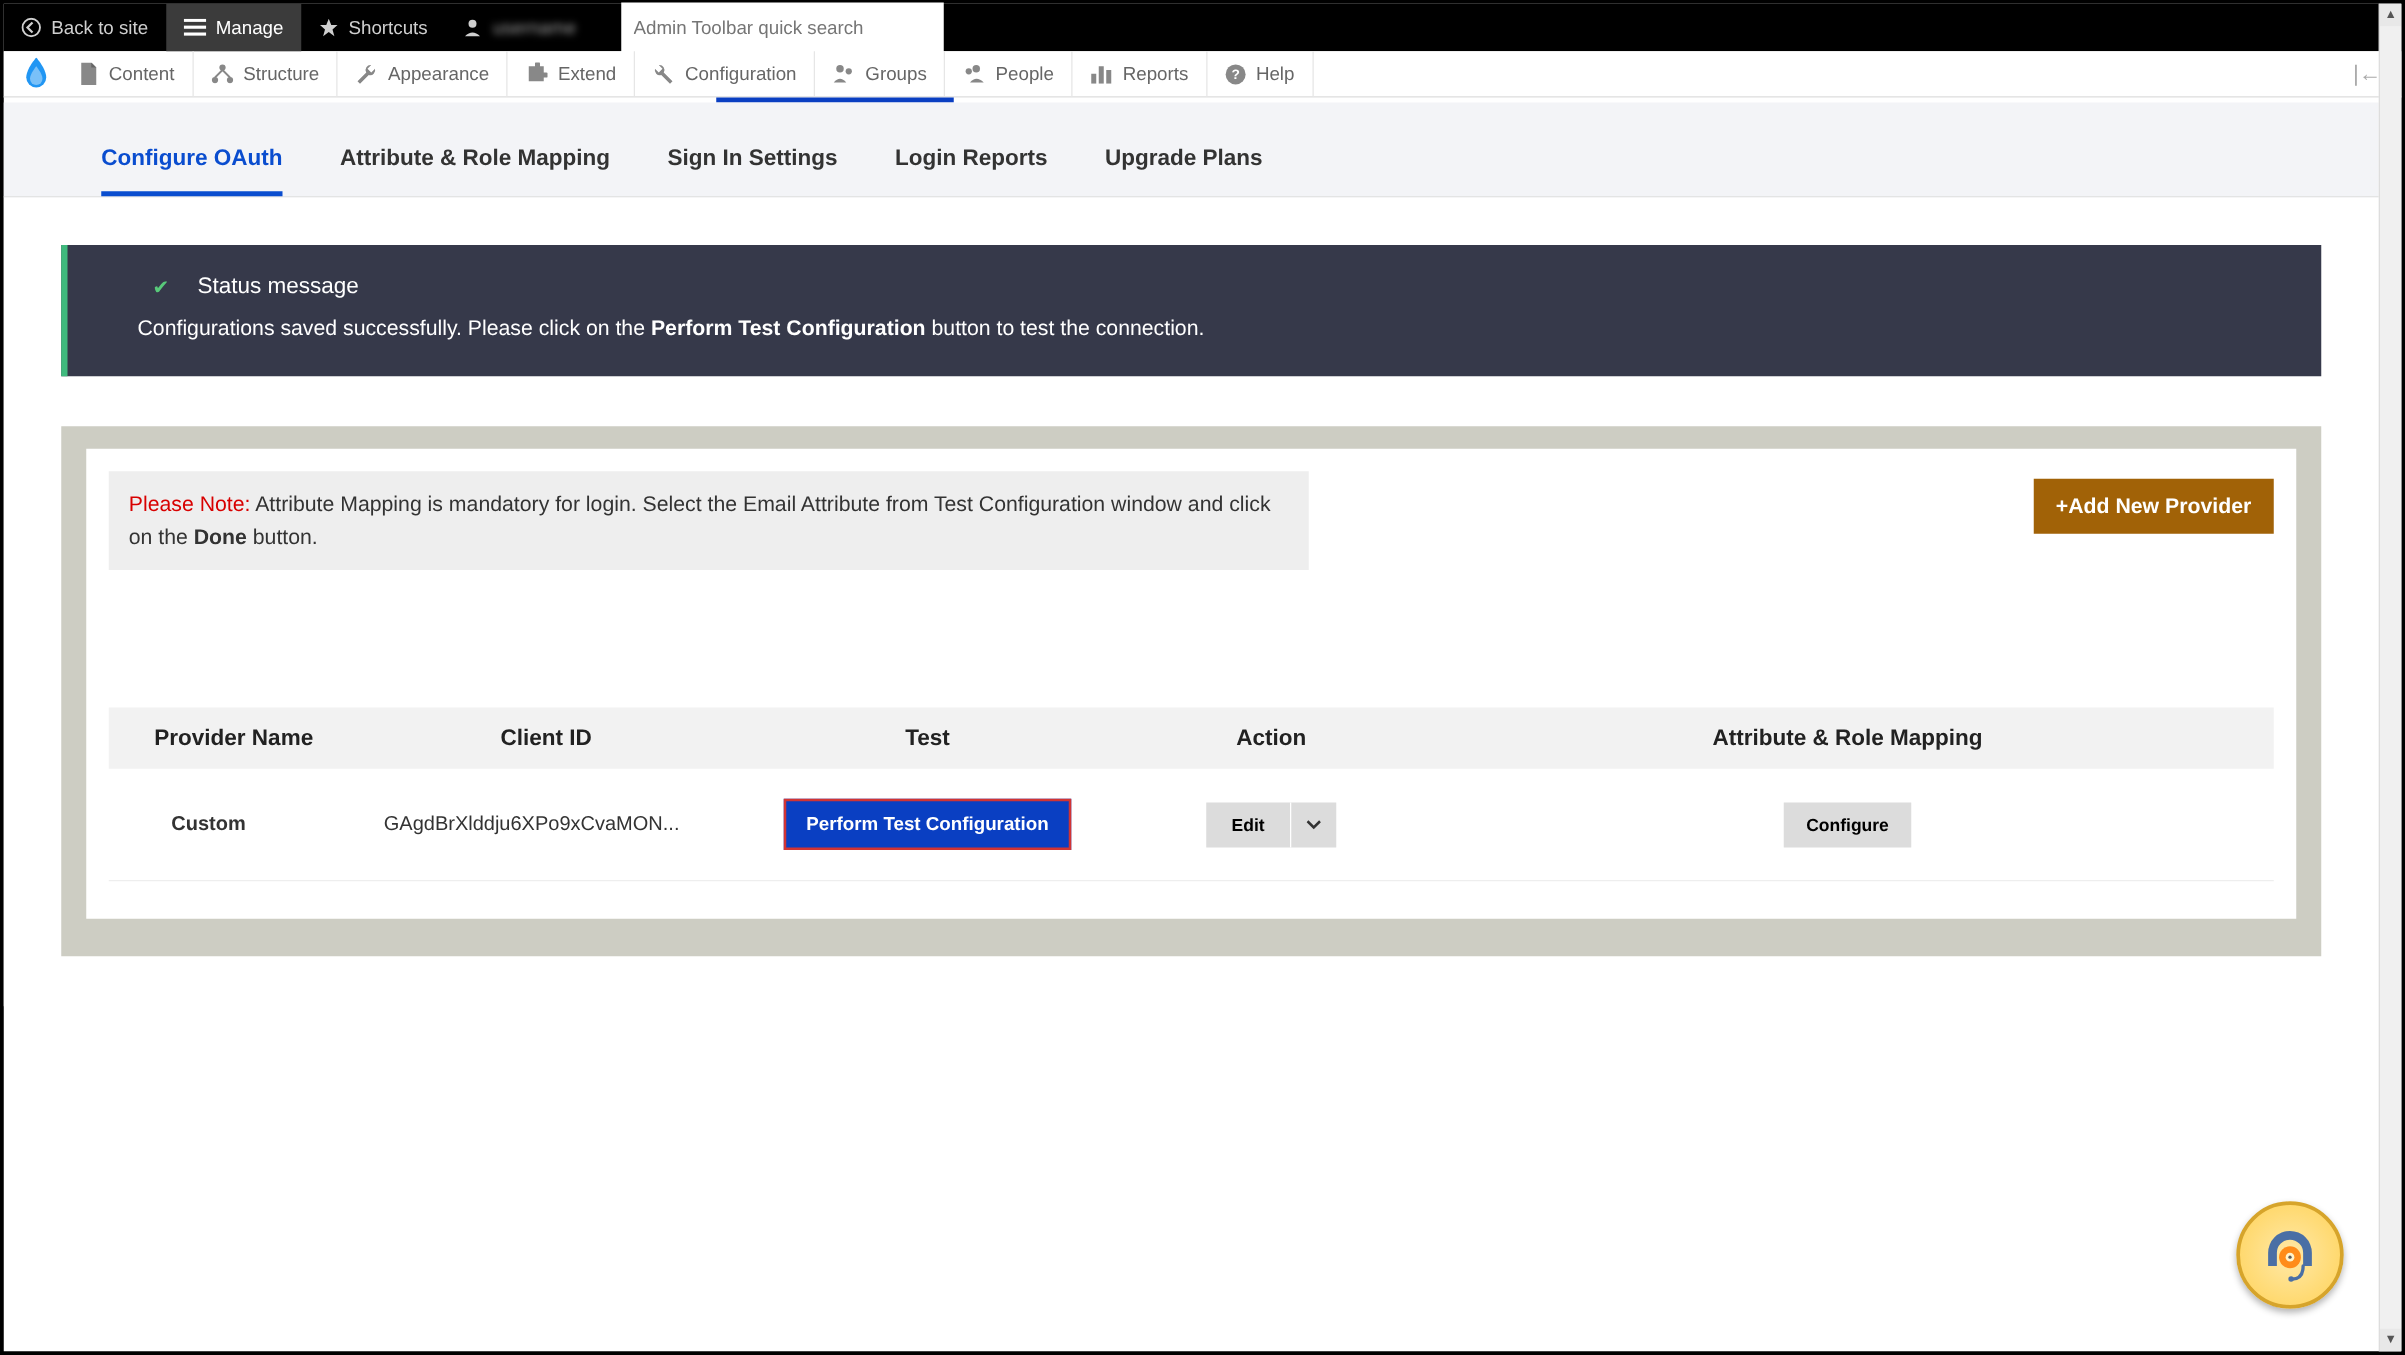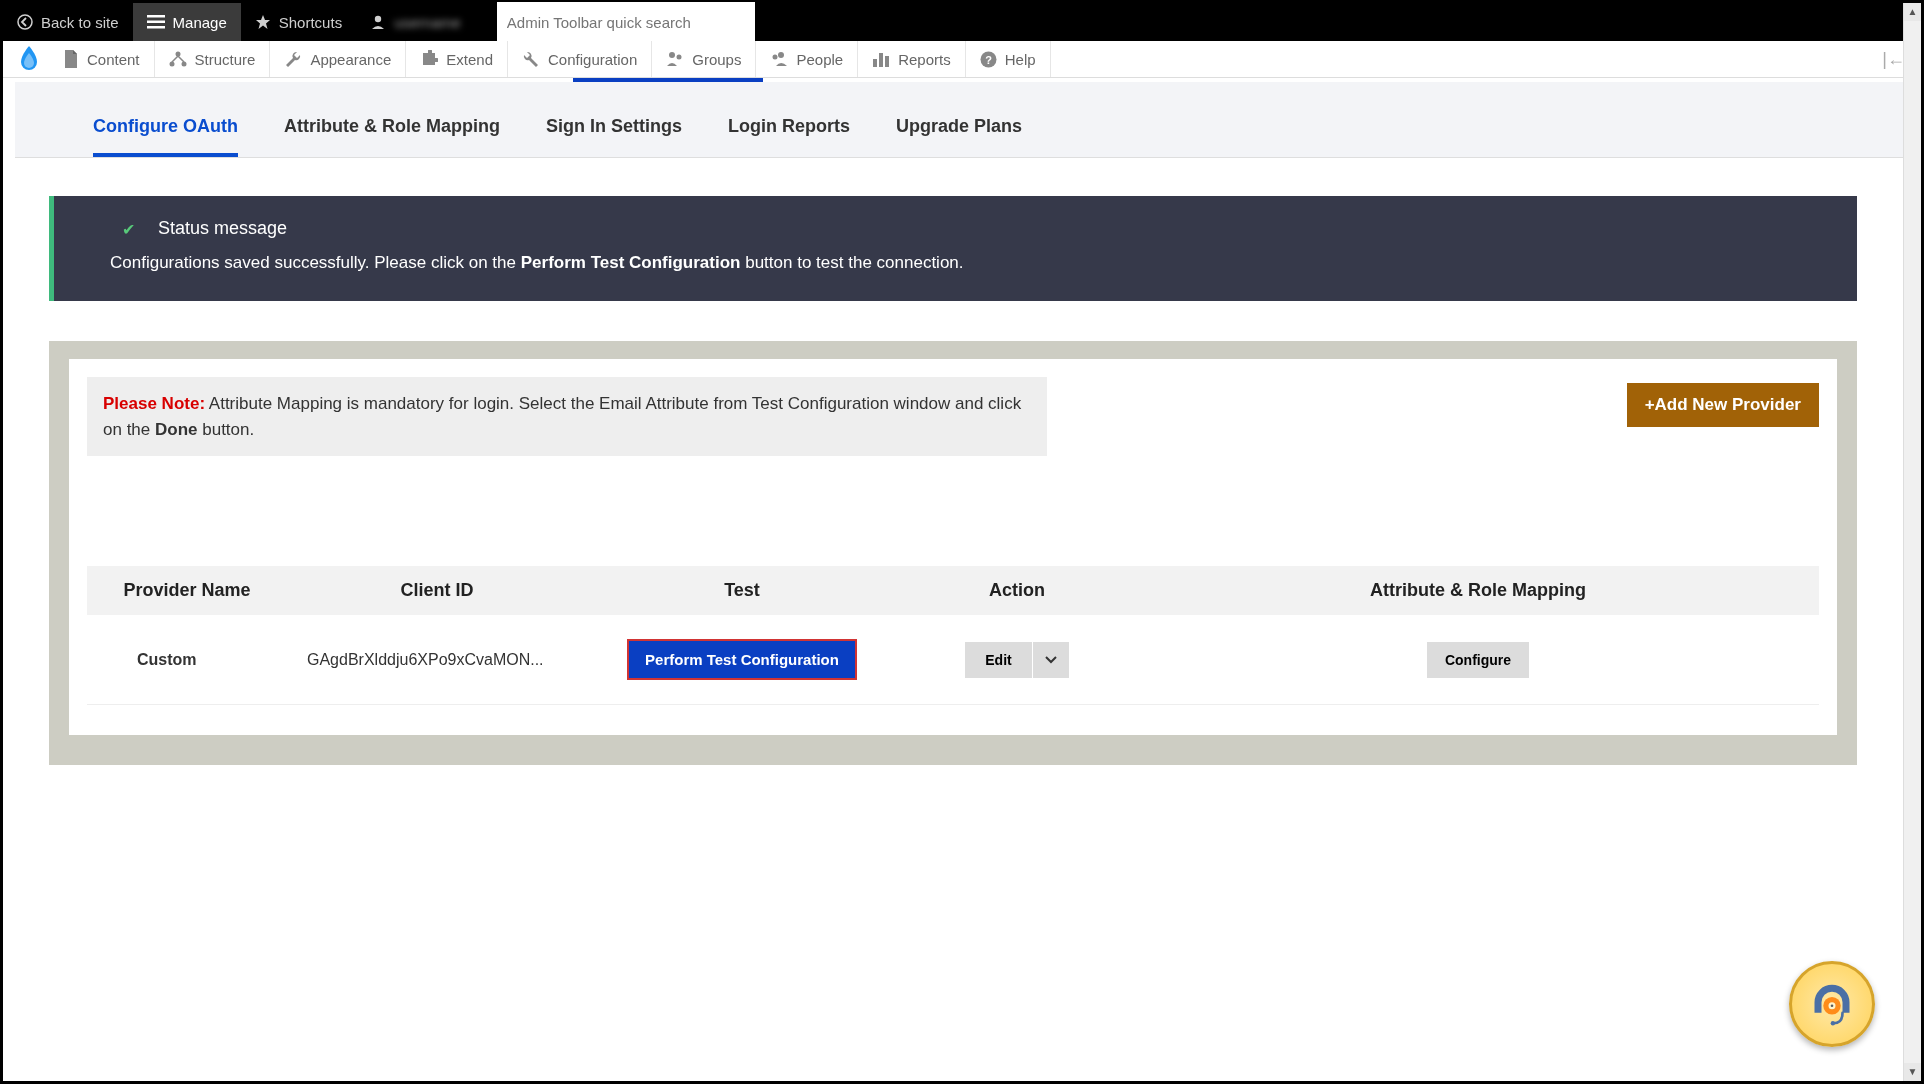--- a/index.html
+++ b/index.html
@@ -19,39 +19,39 @@
 .topbar input { width: 258px; height: 41px; background: #fff; border: none; padding: 0 10px; font-size: 15px; color: #4c1d95; }
 
 .adminmenu { height: 37px; background: #fff; border-bottom: 1px solid #ddd; display: flex; align-items: center; padding-left: 6px; }
 .adminmenu .logo { width: 40px; display: flex; justify-content: center; }
 .adminmenu .mitem { display: flex; align-items: center; gap: 8px; padding: 0 14px; height: 100%; color: #666; font-size: 15px; border-right: 1px solid #e6e6e6; cursor: pointer; }
 .adminmenu .right { margin-left: auto; padding: 0 16px; color: #aaa; font-size: 18px; }
 
 .content-wrap { padding: 0; margin-right: 18px; }
 .bluebar-remnant { width: 190px; height: 4px; background: #0a3fc2; margin-left: 570px; }
 
-.tabs-row { background: #f3f4f7; padding: 34px 0 0 0; border-bottom: 1px solid #dedede; margin-left: 12px; }
+.tabs-row { background: #f3f4f7; padding: 34px 0 0 0; border-bottom: 1px solid #dedede; }
 .tabs-inner { display: flex; gap: 46px; padding-left: 78px; }
 .tab { font-size: 18px; font-weight: 600; color: #333; padding-bottom: 16px; cursor: pointer; }
 .tab.active { color: #0a4dcf; border-bottom: 4px solid #0a4dcf; }
 
 .page-body { background: #fff; padding: 38px 46px 40px 46px; }
 
 .status-msg { background: #36394a; color: #fff; border-left: 5px solid #3fba7d; padding: 22px 56px 28px 56px; position: relative; }
 .status-msg .check { position: absolute; left: 68px; top: 24px; color: #58c97a; font-size: 16px; }
 .status-msg .title { font-weight: 400; font-size: 18px; margin-left: 48px; }
 .status-msg .body { font-size: 17px; margin-top: 14px; margin-left: 0; }
 .status-msg .body .strong { font-weight: 700; }
 
 .gray-panel { background: #cdcdc3; padding: 18px 20px 30px 20px; margin-top: 40px; }
 .white-card { background: #fff; padding: 18px 18px 30px 18px; }
 
 .note-row { display: flex; align-items: flex-start; gap: 30px; }
 .note-box { background: #eeeeee; padding: 14px 16px; flex: 1; font-size: 17px; line-height: 1.5; color: #333; max-width: 960px;}
-.note-box .red { color: #d80000; font-weight: 700; }
+.note-box .red { color: #d80000; font-weight: 400; }
 .note-box .strong { font-weight: 700; }
 
 .add-btn { background: #a16207; color: #fff; font-weight: 600; font-size: 17px; padding: 12px 18px; border: none; cursor: pointer; margin-left: auto; margin-top: 6px; }
 
 .provider-table { margin-top: 110px; }
 .phead { display: flex; background: #f2f2f2; padding: 14px 0; font-weight: 700; font-size: 18px; color: #222; }
 .col1 { flex: 0 0 200px; text-align: center; }
 .col2 { flex: 0 0 300px; text-align: center; }
 .col3 { flex: 0 0 310px; text-align: center; }
 .col4 { flex: 0 0 240px; text-align: center; }

